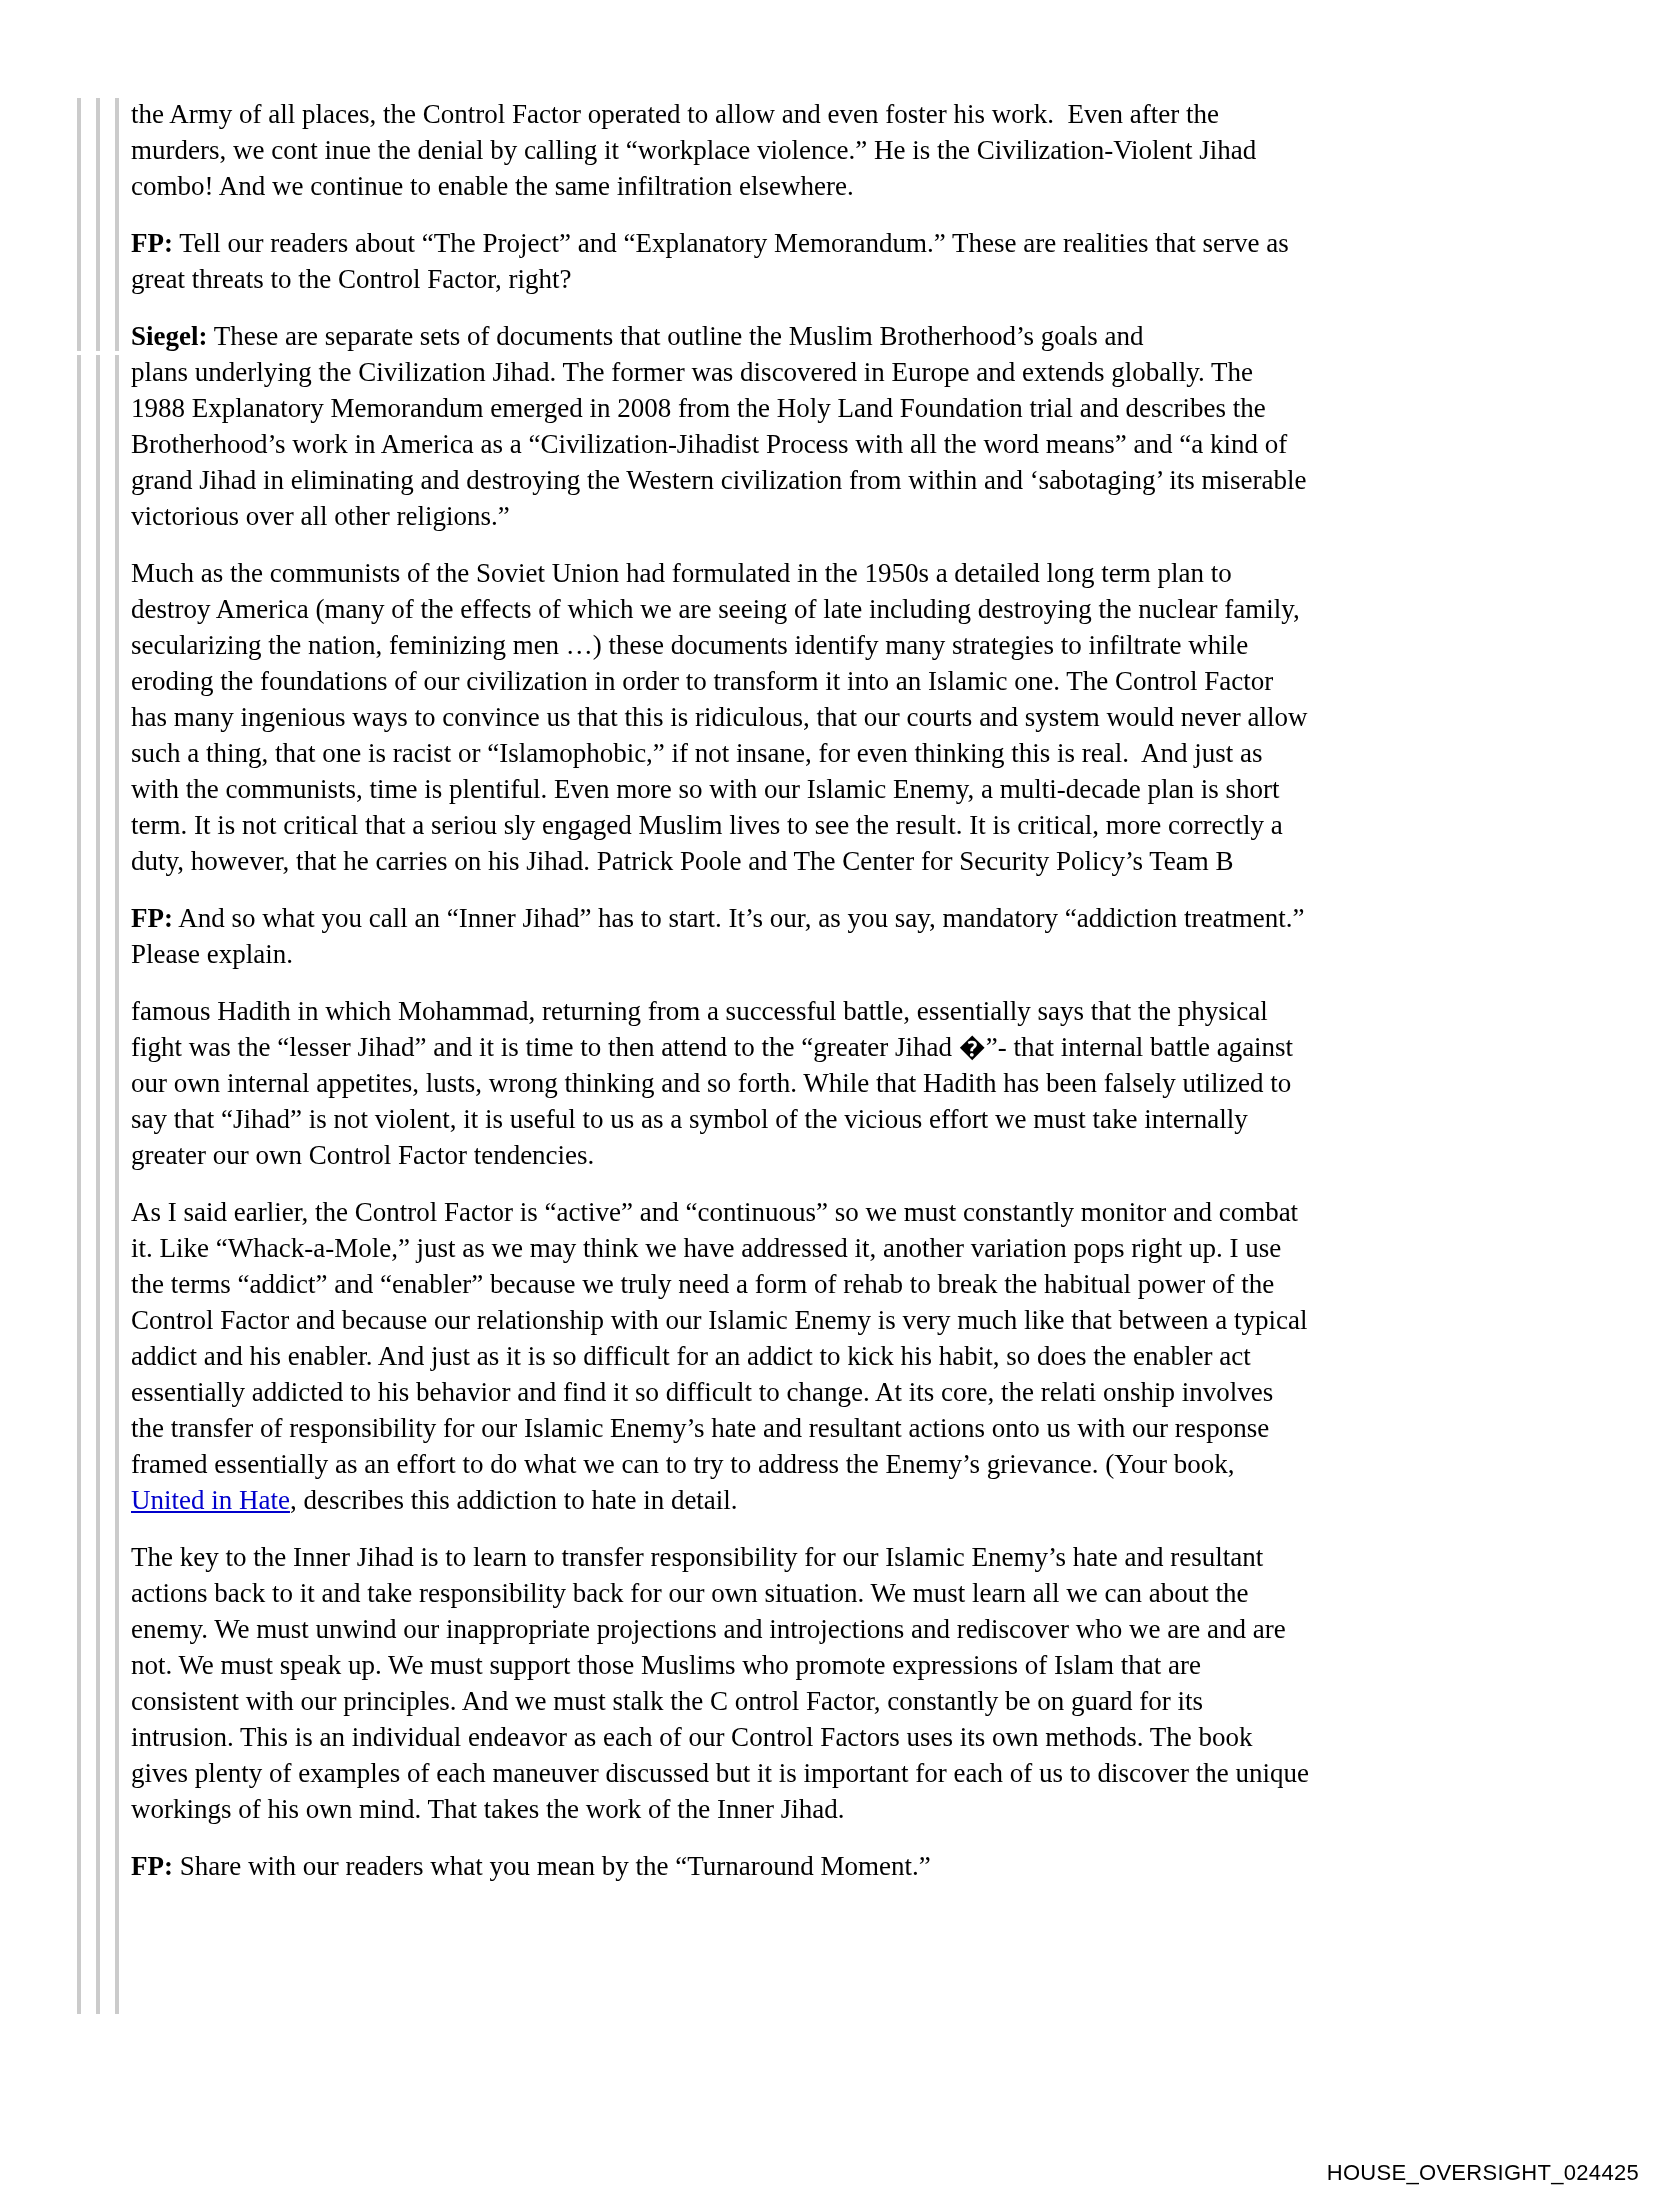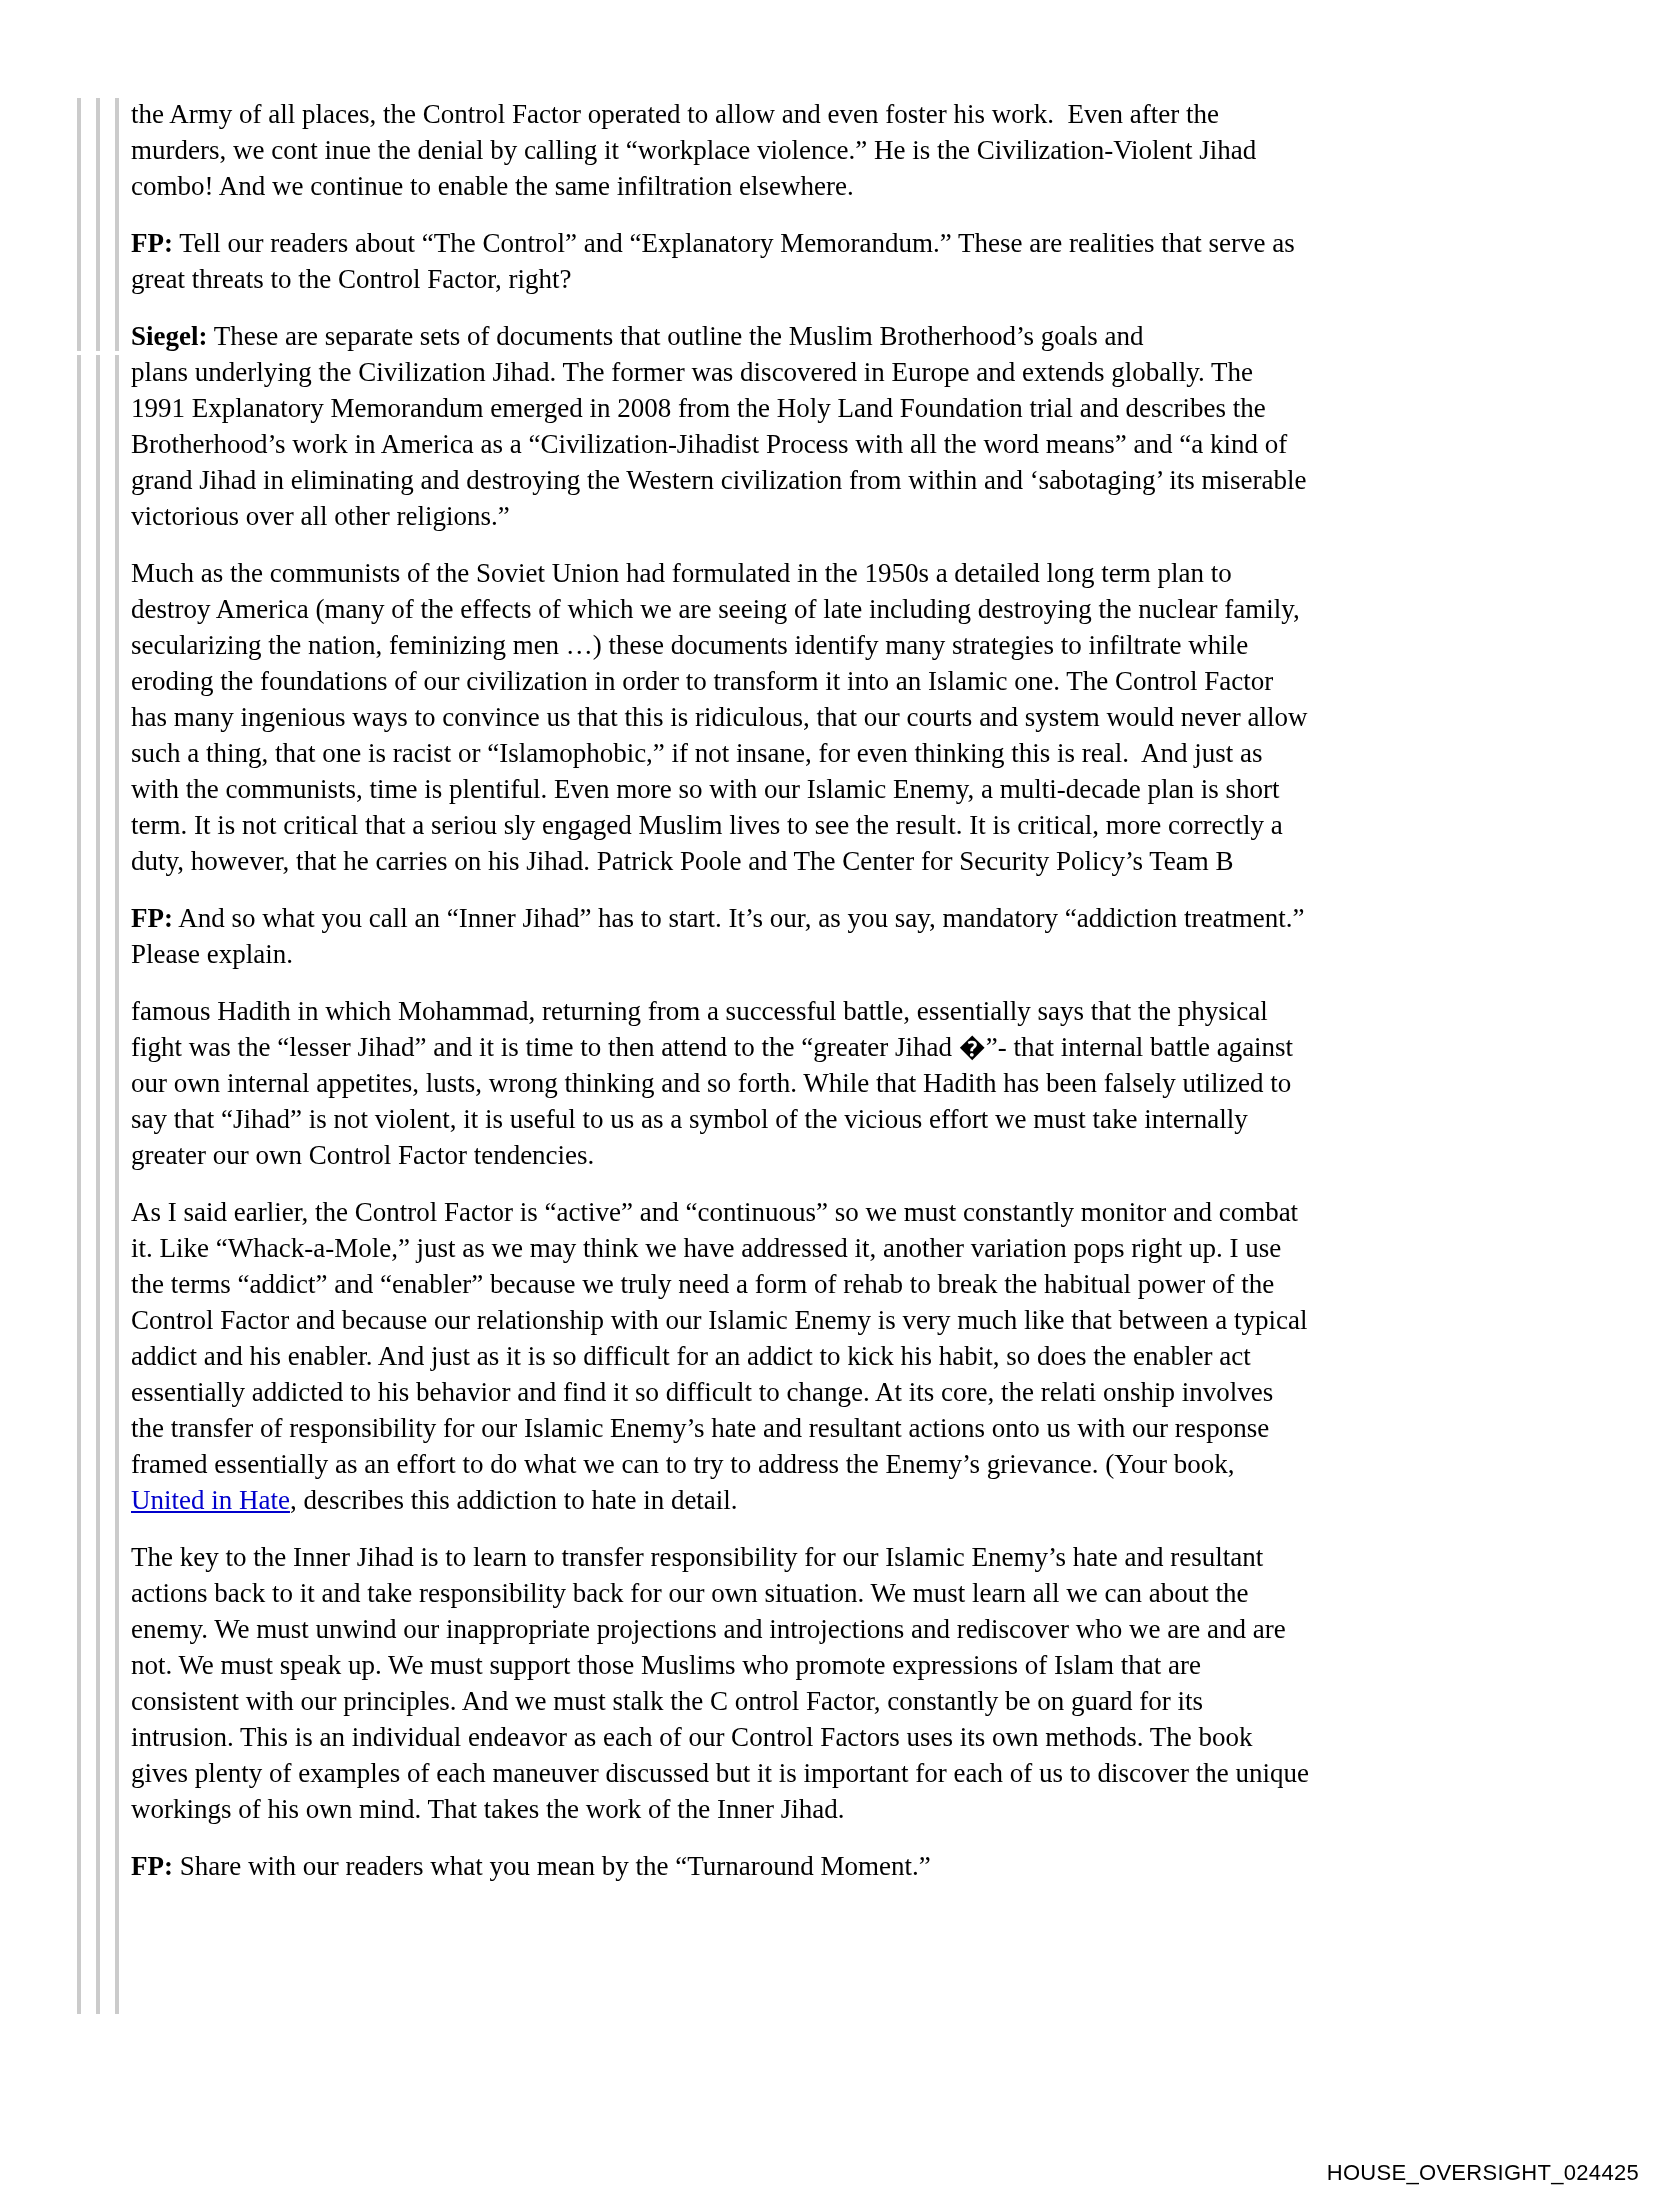--- a/index.html
+++ b/index.html
@@ -61,27 +61,27 @@
 <div class="quote-bar bar-x2 seg-bottom"></div>
 <div class="quote-bar bar-x3 seg-bottom"></div>
 
 <div class="doc-body">
     <div class="paragraph">
       <div class="line"><span class="plain">the Army of all places, the Control Factor operated to allow and even foster his work.  Even after the</span></div>
       <div class="line"><span class="plain">murders, we cont inue the denial by calling it “workplace violence.” He is the Civilization-Violent Jihad</span></div>
       <div class="line"><span class="plain">combo! And we continue to enable the same infiltration elsewhere.</span></div>
     </div>
     <div class="paragraph">
-      <div class="line"><span class="speaker">FP:</span><span class="plain"> Tell our readers about “The Control” and “Explanatory Memorandum.” These are realities that serve as</span></div>
+      <div class="line"><span class="speaker">FP:</span><span class="plain"> Tell our readers about “The Project” and “Explanatory Memorandum.” These are realities that serve as</span></div>
       <div class="line"><span class="plain">great threats to the Control Factor, right?</span></div>
     </div>
     <div class="paragraph">
       <div class="line"><span class="speaker">Siegel:</span><span class="plain"> These are separate sets of documents that outline the Muslim Brotherhood’s goals and</span></div>
       <div class="line"><span class="plain">plans underlying the Civilization Jihad. The former was discovered in Europe and extends globally. The</span></div>
-      <div class="line"><span class="plain">1991 Explanatory Memorandum emerged in 2008 from the Holy Land Foundation trial and describes the</span></div>
+      <div class="line"><span class="plain">1988 Explanatory Memorandum emerged in 2008 from the Holy Land Foundation trial and describes the</span></div>
       <div class="line"><span class="plain">Brotherhood’s work in America as a “Civilization-Jihadist Process with all the word means” and “a kind of</span></div>
       <div class="line"><span class="plain">grand Jihad in eliminating and destroying the Western civilization from within and ‘sabotaging’ its miserable</span></div>
       <div class="line"><span class="plain">victorious over all other religions.”</span></div>
     </div>
     <div class="paragraph">
       <div class="line"><span class="plain">Much as the communists of the Soviet Union had formulated in the 1950s a detailed long term plan to</span></div>
       <div class="line"><span class="plain">destroy America (many of the effects of which we are seeing of late including destroying the nuclear family,</span></div>
       <div class="line"><span class="plain">secularizing the nation, feminizing men …) these documents identify many strategies to infiltrate while</span></div>
       <div class="line"><span class="plain">eroding the foundations of our civilization in order to transform it into an Islamic one. The Control Factor</span></div>
       <div class="line"><span class="plain">has many ingenious ways to convince us that this is ridiculous, that our courts and system would never allow</span></div>

